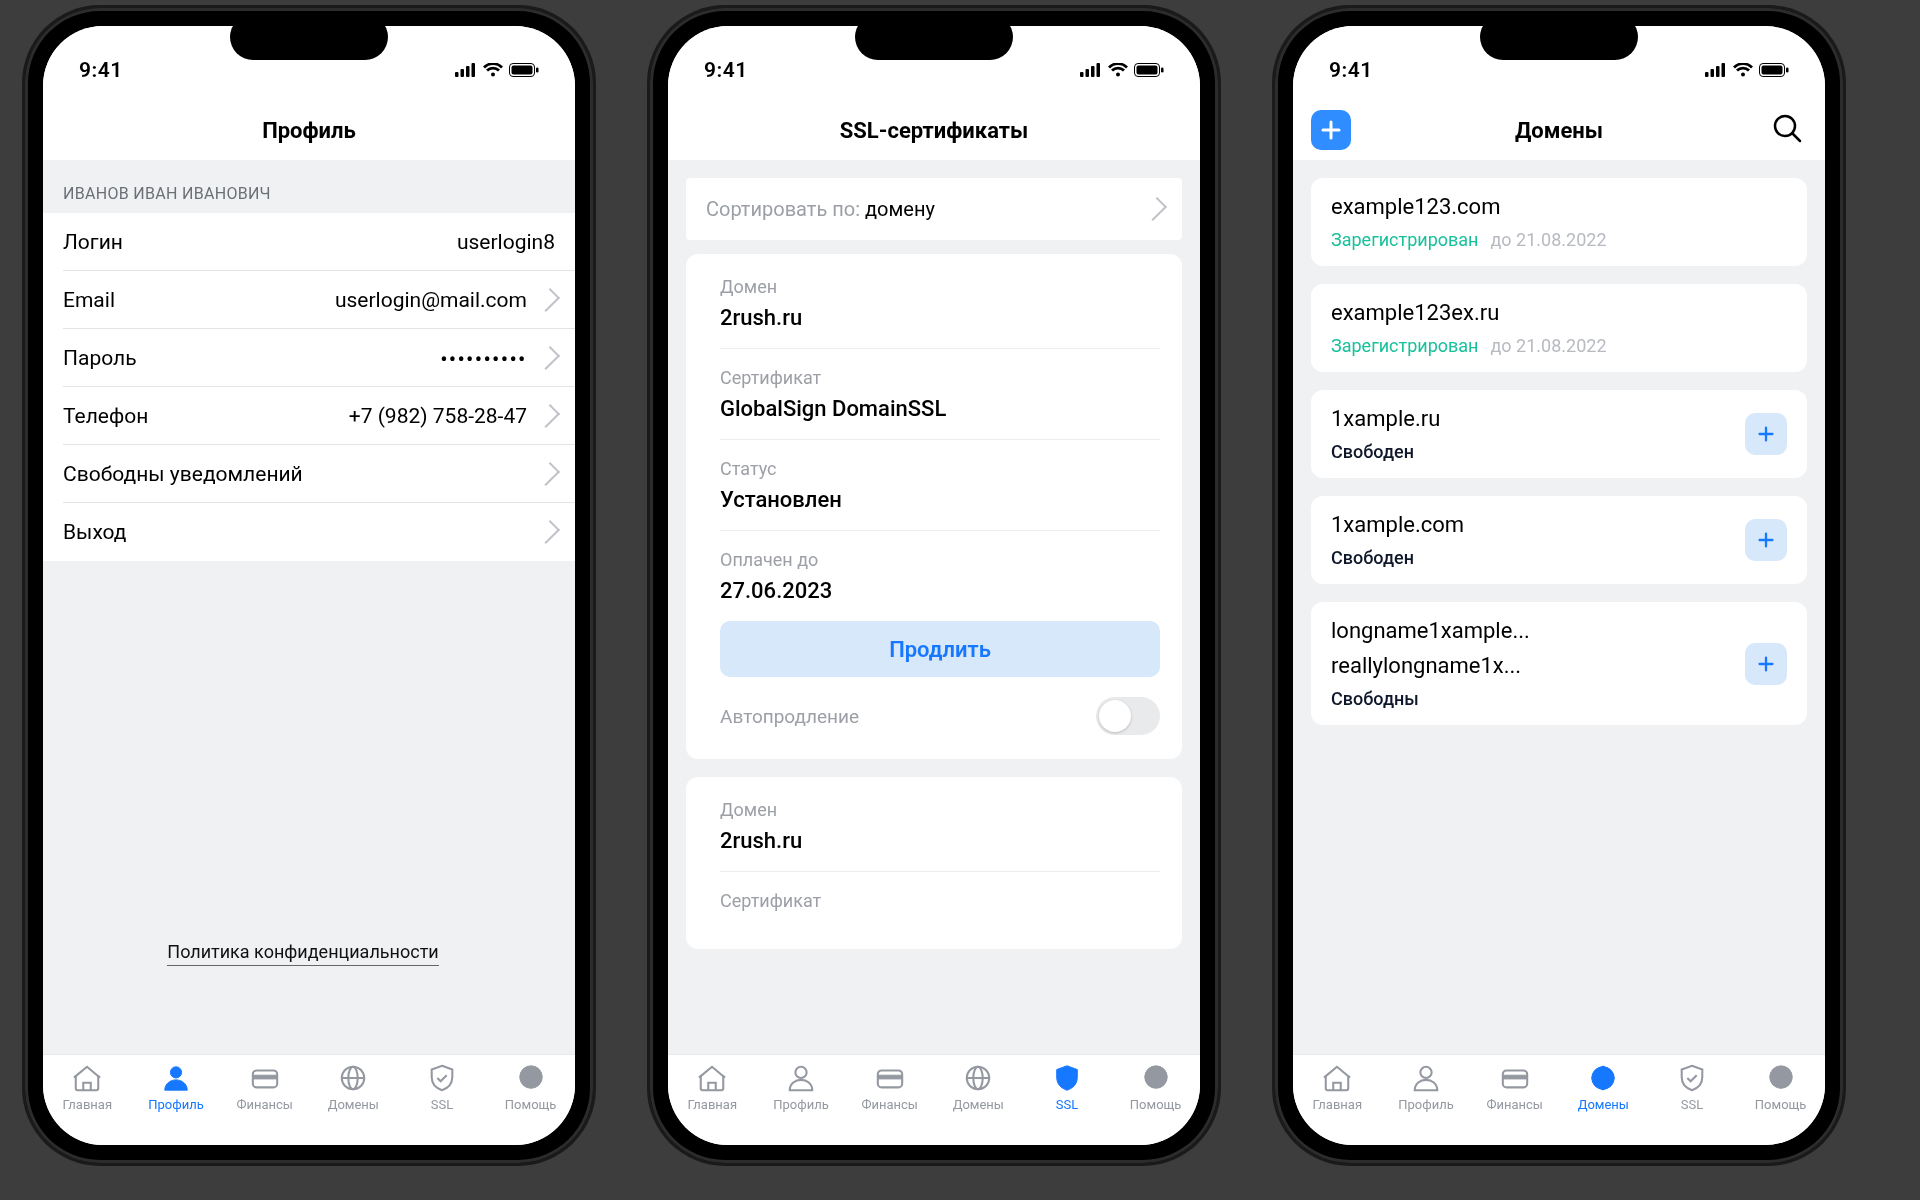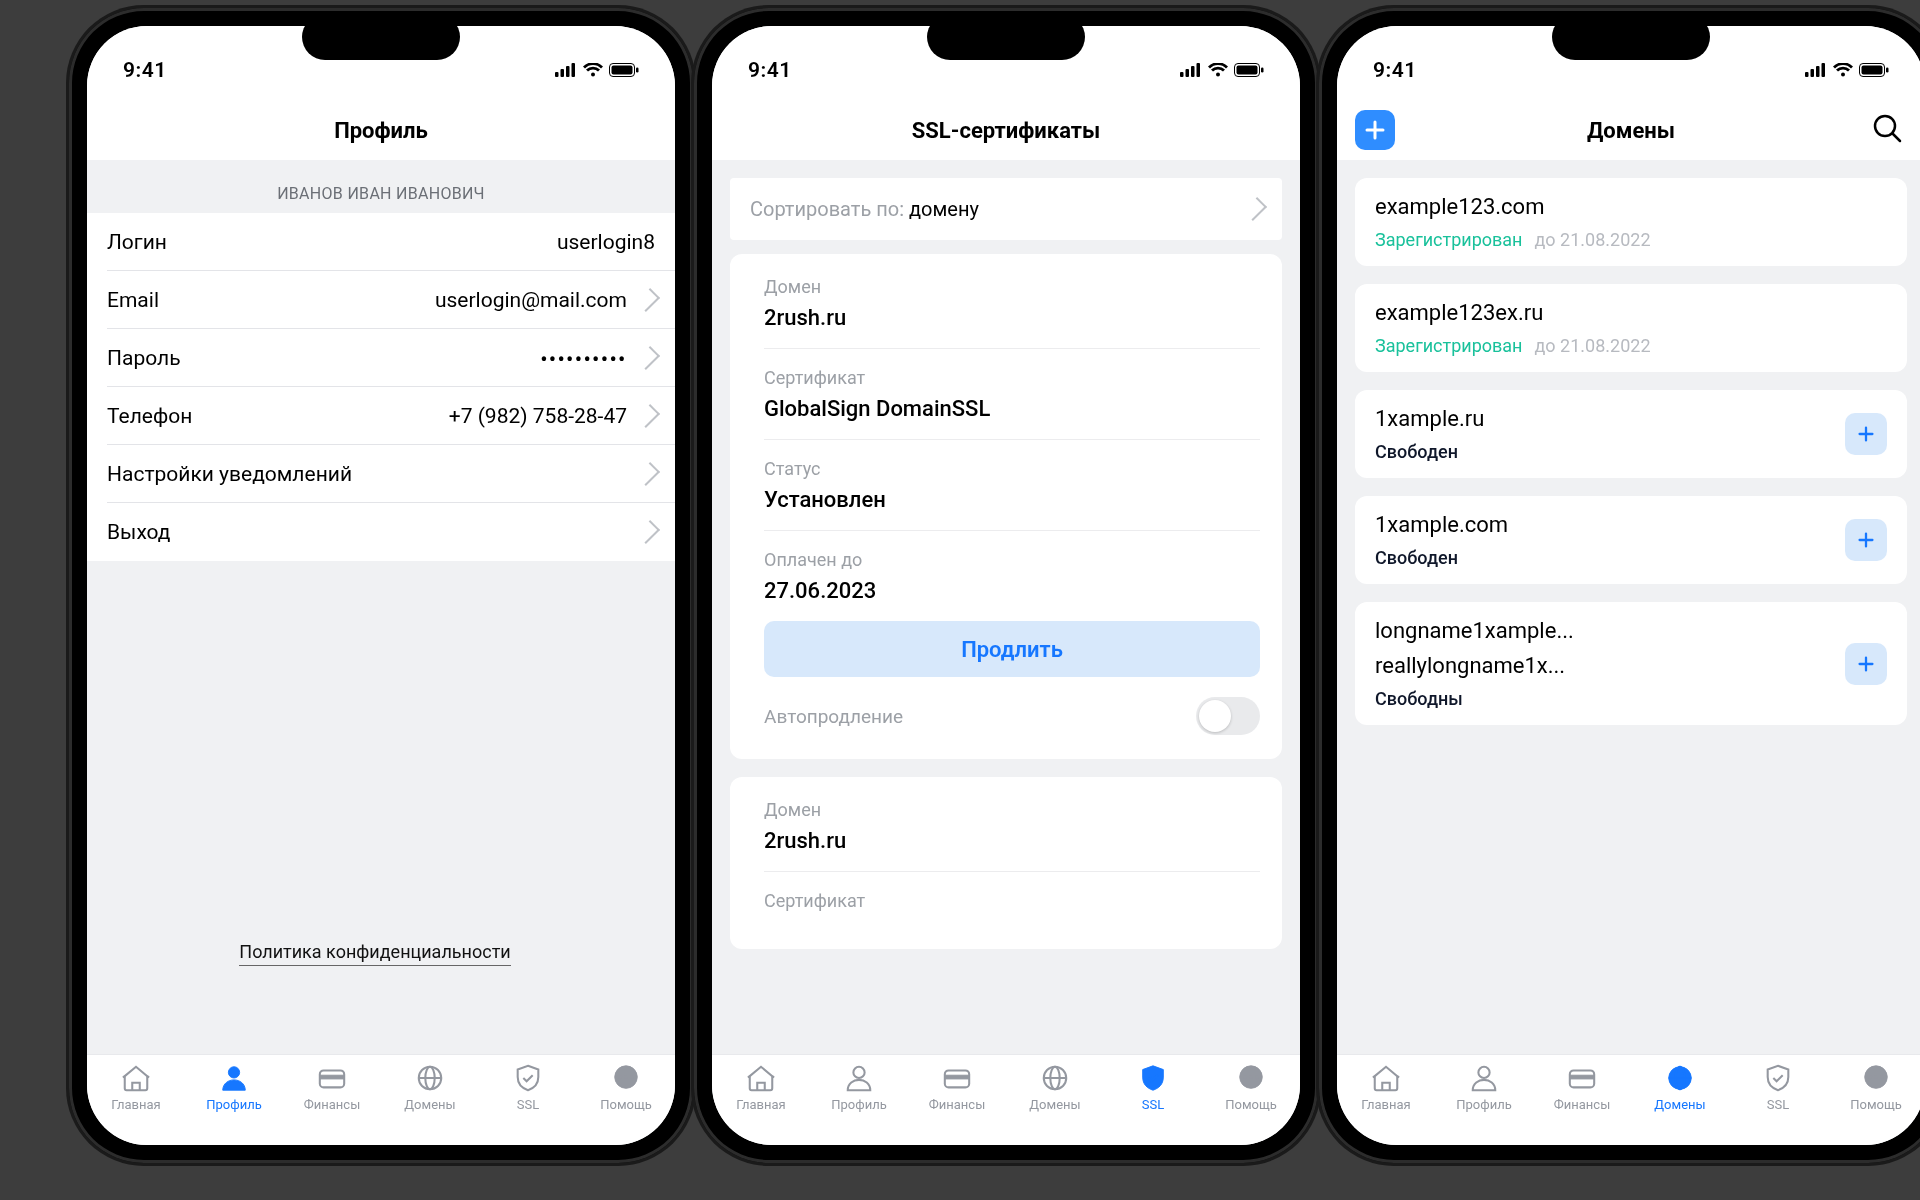--- a/index.html
+++ b/index.html
@@ -11,27 +11,26 @@
     height: 1200px;
     overflow: hidden;
   }
   .stage {
     width: 1920px;
     height: 1200px;
     position: relative;
   }
   .phone {
     position: absolute;
-    width: 624px;
+    width: 568px;
     height: 1155px;
     top: 8px;
     background: #000;
     border-radius: 75px;
     box-shadow: 0 0 0 3px #1a1a1a, inset 0 0 0 3px #2c2c2c;
-    margin-left: 44px;
   }
   .phone-1 { left: 25px; }
   .phone-2 { left: 650px; }
   .phone-3 { left: 1275px; }
 
   .screen {
     position: absolute;
     inset: 18px;
     background: #f2f3f5;
     border-radius: 60px;
@@ -112,21 +111,20 @@
     background: #f0f1f3;
   }
 
   
   .section-header {
     font-size: 16px;
     color: #6b6f76;
     padding: 24px 20px 10px 20px;
     text-transform: uppercase;
     letter-spacing: 0.3px;
-    text-align: center;
   }
   .list {
     background: #fff;
     border-radius: 0;
   }
   .row {
     display: flex;
     align-items: center;
     justify-content: space-between;
     min-height: 58px;
@@ -353,21 +351,21 @@
               </span>
           </div>
           <div class="row">
             <span class="label">Телефон</span>
             <span class="value">
                 <span>+7 (982) 758-28-47</span>
                 <span class="chev"></span>
               </span>
           </div>
           <div class="row">
-            <span class="label">Настройки уведомлений</span>
+            <span class="label">Свободны уведомлений</span>
             <span class="value">
                 <span class="chev"></span>
               </span>
           </div>
           <div class="row">
             <span class="label">Выход</span>
             <span class="value">
                 <span class="chev"></span>
               </span>
           </div>

